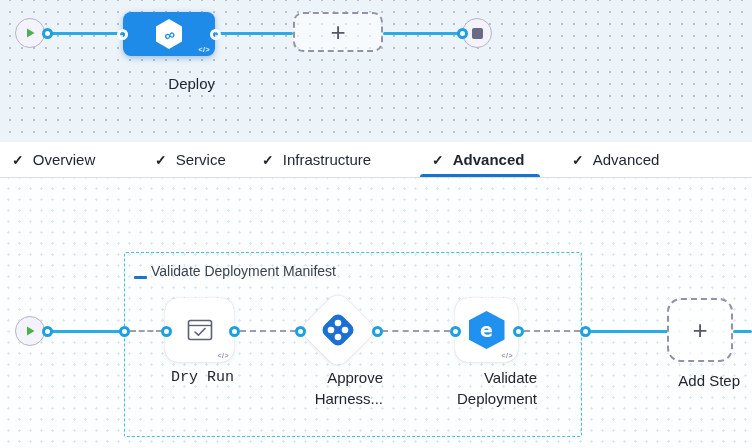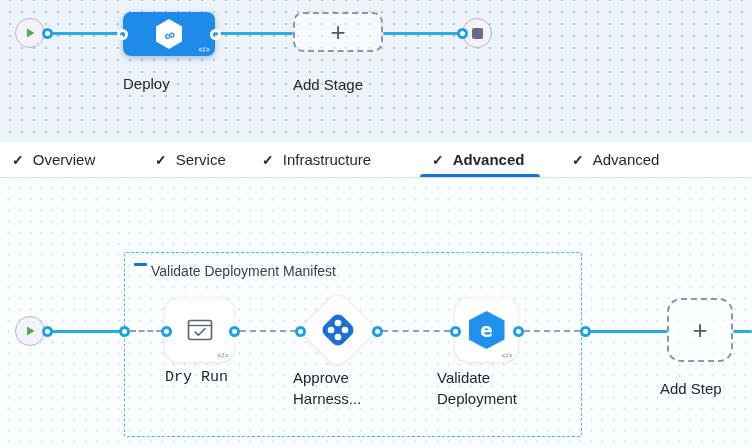--- a/index.html
+++ b/index.html
@@ -19,21 +19,21 @@
   
   .line-solid { position:absolute; height:3px; background:#29ABE3; border-radius:2px; z-index:1; }
   .line-dashed { position:absolute; height:0; border-top:2px dashed #9B9DB3; z-index:1; }
   .port { position:absolute; width:11px; height:11px; border-radius:50%;
     border:3px solid #1DA0E2; background:#fff; z-index:4; }
   .port-white { border-color:#fff; background:transparent; }
   .endpoint { position:absolute; width:30px; height:30px; border-radius:50%;
     background:#F4F3FB; border:1px solid #B6B3C9; display:flex; align-items:center;
     justify-content:center; z-index:2; }
   .stop-square { width:11px; height:11px; background:#696A85; border-radius:2px; }
-  .node-label { position:absolute; text-align:left; font-size:15px; color:#22272F; line-height:21px; z-index:2; }
+  .node-label { position:absolute; text-align:right; font-size:15px; color:#22272F; line-height:21px; z-index:2; }
   .code-badge { position:absolute; right:5px; bottom:3px; font-size:7px; letter-spacing:0.5px;
     color:#9597AD; font-weight:700; }
 
   
   .deploy-node { position:absolute; left:123px; top:12px; width:92px; height:44px;
     border-radius:8px; background:#1E8BE8; box-shadow:0 2px 6px rgba(16,90,160,.35);
     display:flex; align-items:center; justify-content:center; z-index:2; cursor:pointer; }
   .deploy-node .code-badge { color:rgba(255,255,255,.9); }
   .hexagon { width:26px; height:30px; background:#fff;
     clip-path:polygon(50% 0%, 100% 25%, 100% 75%, 50% 100%, 0% 75%, 0% 25%);
@@ -49,21 +49,21 @@
   .tab { position:absolute; top:0; height:35px; display:flex; align-items:center; gap:9px;
     font-size:15px; color:#1E2430; cursor:pointer; white-space:nowrap; }
   .tab .check { font-size:14px; font-weight:700; color:#23262E; }
   .tab.active { font-weight:700; }
   .tab-underline { position:absolute; left:420px; bottom:0; width:120px; height:3px;
     background:#1673D1; border-radius:3px 3px 0 0; }
 
   
   .step-group { position:absolute; left:124px; top:74px; width:458px; height:185px;
     border:1.5px dashed #3FC0E0; border-radius:2px; z-index:0; }
-  .group-head { position:absolute; left:9px; top:10px; display:flex; align-items:flex-start; gap:4px; }
+  .group-head { position:absolute; left:9px; top:10px; display:flex; align-items:flex-end; gap:4px; }
   .collapse-dash { width:13px; height:3px; background:#1A73D1; border-radius:1px; cursor:pointer; }
   .group-title { font-size:14px; font-weight:500; color:#39404F; }
 
   .step-card { position:absolute; width:69px; height:64px; background:#fff; border-radius:13px;
     box-shadow:0 1px 4px rgba(40,41,61,.10), 0 0 1px rgba(40,41,61,.25);
     display:flex; align-items:center; justify-content:center; z-index:3; cursor:pointer; }
   .diamond { position:absolute; left:310px; top:124px; width:56px; height:56px; background:#fff;
     border-radius:12px; transform:rotate(45deg);
     box-shadow:0 1px 4px rgba(40,41,61,.10), 0 0 1px rgba(40,41,61,.25); z-index:2; cursor:pointer; }
   .diamond-icon { position:absolute; left:319px; top:133px; width:38px; height:38px; z-index:3; pointer-events:none; }
@@ -95,21 +95,20 @@
       <div class="code-badge">&lt;/&gt;</div>
       <div class="port port-white" style="left:87px; top:17px;"></div>
     </div>
     <div class="node-label" style="left:123px; top:73px; width:92px;">Deploy</div>
 
     <div class="line-solid" style="left:215px; top:32px; width:78px;"></div>
 
     <div class="add-dashed" style="left:293px; top:12px; width:90px; height:40px; border-radius:10px;">
       <span class="plus">+</span>
     </div>
-    <div class="node-label" style="left:293px; top:74px; width:90px;">Add Stage</div>
 
     <div class="line-solid" style="left:383px; top:32px; width:80px;"></div>
     <div class="port" style="left:457px; top:28px;"></div>
     <div class="endpoint" style="left:462px; top:18px;">
       <div class="stop-square"></div>
     </div>
   </div>
 
   <div class="tab-bar">
     <div class="tab" style="left:12px;">
@@ -194,18 +193,18 @@
     <div class="node-label" style="left:437px; top:189px; width:100px;">Validate Deployment</div>
 
     <div class="port" style="left:513px; top:148px;"></div>
     <div class="line-dashed" style="left:524px; top:152px; width:56px;"></div>
     <div class="port" style="left:580px; top:148px;"></div>
     <div class="line-solid" style="left:590px; top:152px; width:78px;"></div>
 
     <div class="add-dashed" style="left:667px; top:120px; width:66px; height:64px; border-radius:14px;">
       <span class="plus">+</span>
     </div>
-    <div class="node-label" style="left:660px; top:200px; width:80px;">Add Step</div>
+    <div class="node-label" style="left:660px; top:192px; width:80px;">Add Step</div>
 
     <div class="line-solid" style="left:733px; top:152px; width:19px;"></div>
   </div>
 
 </div>
 
 </body></html>

